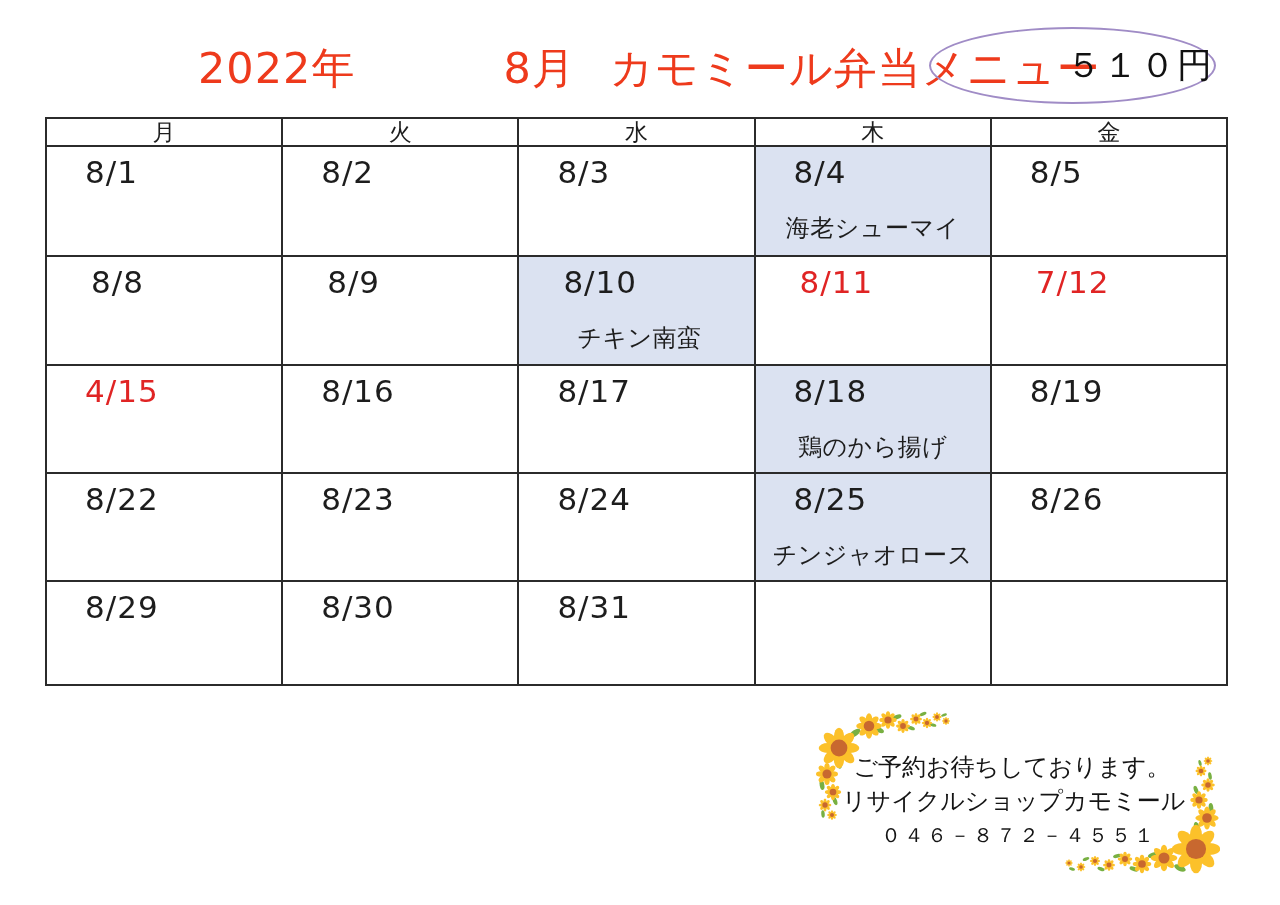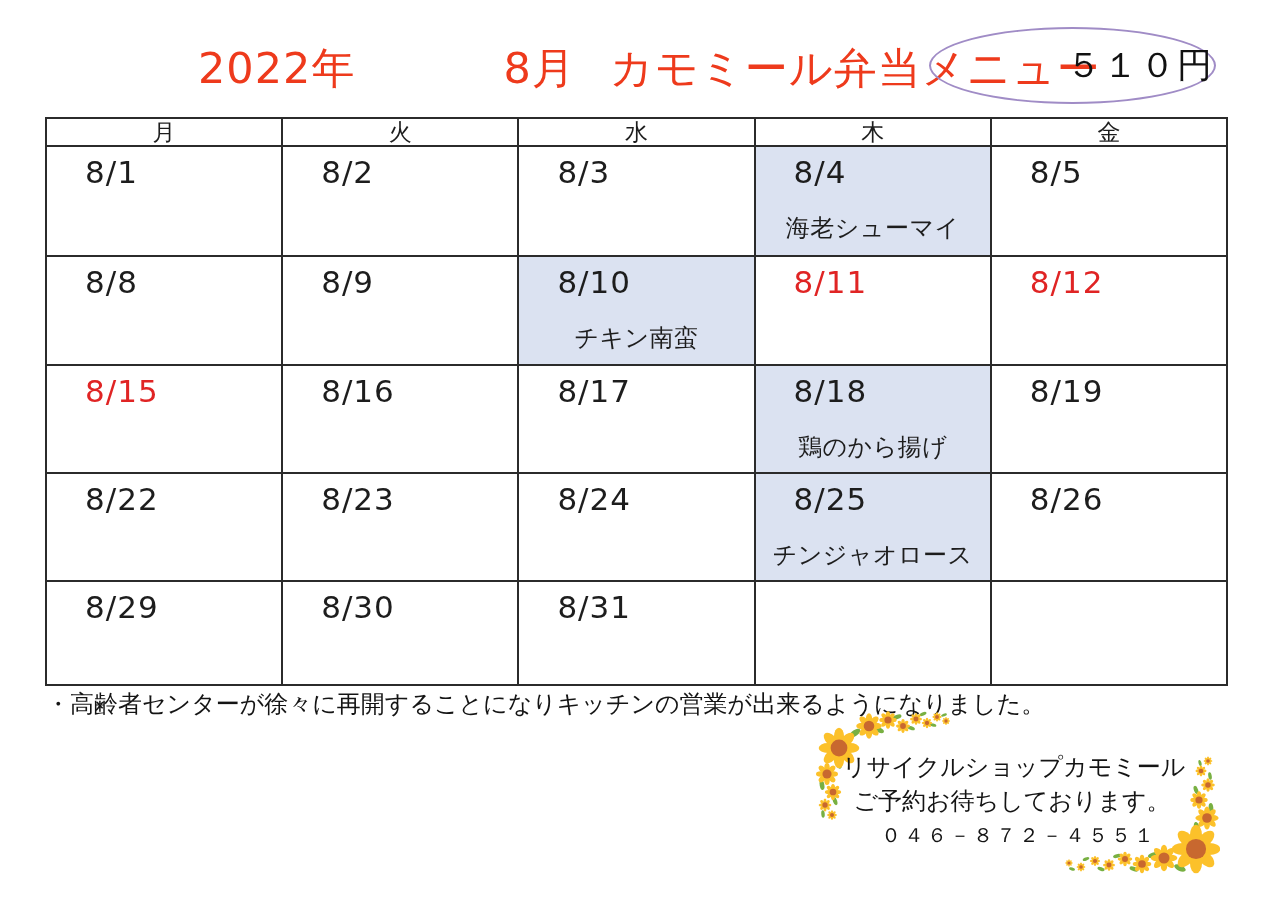--- a/index.html
+++ b/index.html
@@ -59,21 +59,21 @@
   table.calendar th{
     height:26px;
     font-size:23px;
     font-weight:400;
     text-align:center;
     padding:0;
     line-height:26px;
   }
   table.calendar td{height:108px;}
   tr.r1 td{height:110px;}
-  tr.r2 td{height:109px;}
+  tr.r2 td{height:109px;padding-left:6px;}
   tr.r3 td{height:108px;}
   tr.r4 td{height:108px;}
   tr.r5 td{height:104px;}
   td.highlight{background:var(--highlight);}
   .date{
     margin:7px 0 0 38px;
     font-size:31px;
     letter-spacing:1px;
   }
   .date.red{color:var(--date-red);}
@@ -172,26 +172,26 @@
           <div class="date">8/9</div>
         </td>
       <td class="highlight">
         <div class="date">8/10</div>
         <div class="menu">チキン南蛮</div>
       </td>
       <td>
           <div class="date red">8/11</div>
         </td>
       <td>
-          <div class="date red">8/12</div>
+          <div class="date red">7/12</div>
         </td>
     </tr>
     <tr class="r3">
       <td>
-          <div class="date red">8/15</div>
+          <div class="date red">4/15</div>
         </td>
       <td>
           <div class="date">8/16</div>
         </td>
       <td>
           <div class="date">8/17</div>
         </td>
       <td class="highlight">
         <div class="date">8/18</div>
         <div class="menu">鶏のから揚げ</div>
@@ -228,21 +228,20 @@
       <td>
           <div class="date">8/31</div>
         </td>
       <td></td>
       <td></td>
     </tr>
   </tbody>
 </table>
 
 <div class="notes">
-  <p>・高齢者センターが徐々に再開することになりキッチンの営業が出来るようになりました。</p>
 </div>
 
 <svg class="decor decor-tl" width="160" height="115" viewBox="0 0 160 115">
   <use href="#leaf" transform="translate(40,25) rotate(-35)"></use>
   <use href="#leaf" transform="translate(64,22) rotate(25) scale(0.85)"></use>
   <use href="#leaf" transform="translate(82,9) rotate(-20) scale(0.75)"></use>
   <use href="#leaf" transform="translate(96,20) rotate(20) scale(0.65)"></use>
   <use href="#leaf" transform="translate(108,6) rotate(-25) scale(0.6)"></use>
   <use href="#leaf" transform="translate(118,17) rotate(15) scale(0.55)"></use>
   <use href="#leaf" transform="translate(129,7) rotate(-20) scale(0.5)"></use>
@@ -258,22 +257,22 @@
   <use href="#flower" transform="translate(112,15) scale(0.45)"></use>
   <use href="#flower" transform="translate(122,9) scale(0.4)"></use>
   <use href="#flower" transform="translate(131,13) scale(0.34)"></use>
   <use href="#flower" transform="translate(12,66) scale(0.95)"></use>
   <use href="#flower" transform="translate(18,84) scale(0.7)"></use>
   <use href="#flower" transform="translate(10,97) scale(0.55)"></use>
   <use href="#flower" transform="translate(17,107) scale(0.42)"></use>
 </svg>
 
 <div class="contact">
+  <div>ご予約お待ちしております。</div>
   <div>リサイクルショップカモミール</div>
-  <div>ご予約お待ちしております。</div>
   <div class="phone">０４６－８７２－４５５１</div>
 </div>
 
 <svg class="decor decor-br" width="160" height="122" viewBox="0 0 160 122">
   <use href="#leaf" transform="translate(137,72) rotate(75)"></use>
   <use href="#leaf" transform="translate(151,52) rotate(85) scale(0.8)"></use>
   <use href="#leaf" transform="translate(136,34) rotate(70) scale(0.7)"></use>
   <use href="#leaf" transform="translate(150,20) rotate(80) scale(0.6)"></use>
   <use href="#leaf" transform="translate(140,7) rotate(75) scale(0.5)"></use>
   <use href="#leaf" transform="translate(120,112) rotate(25)"></use>

